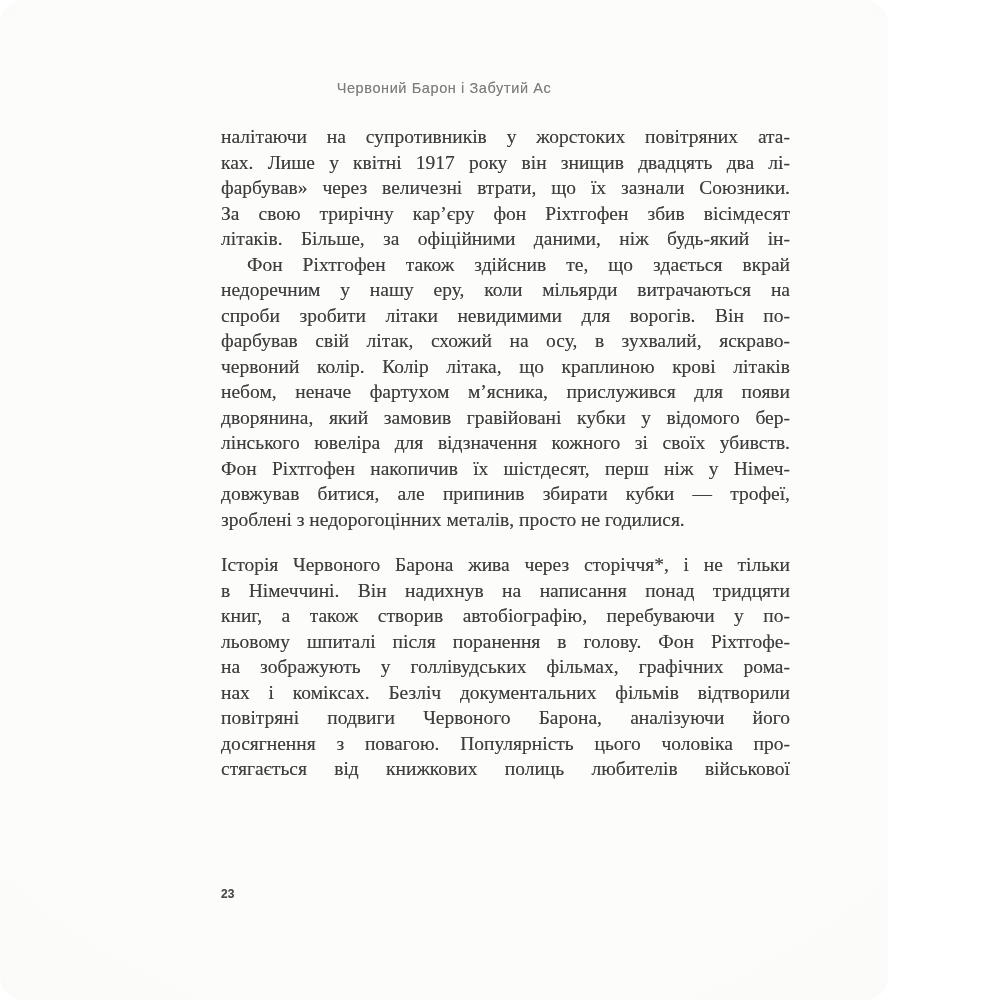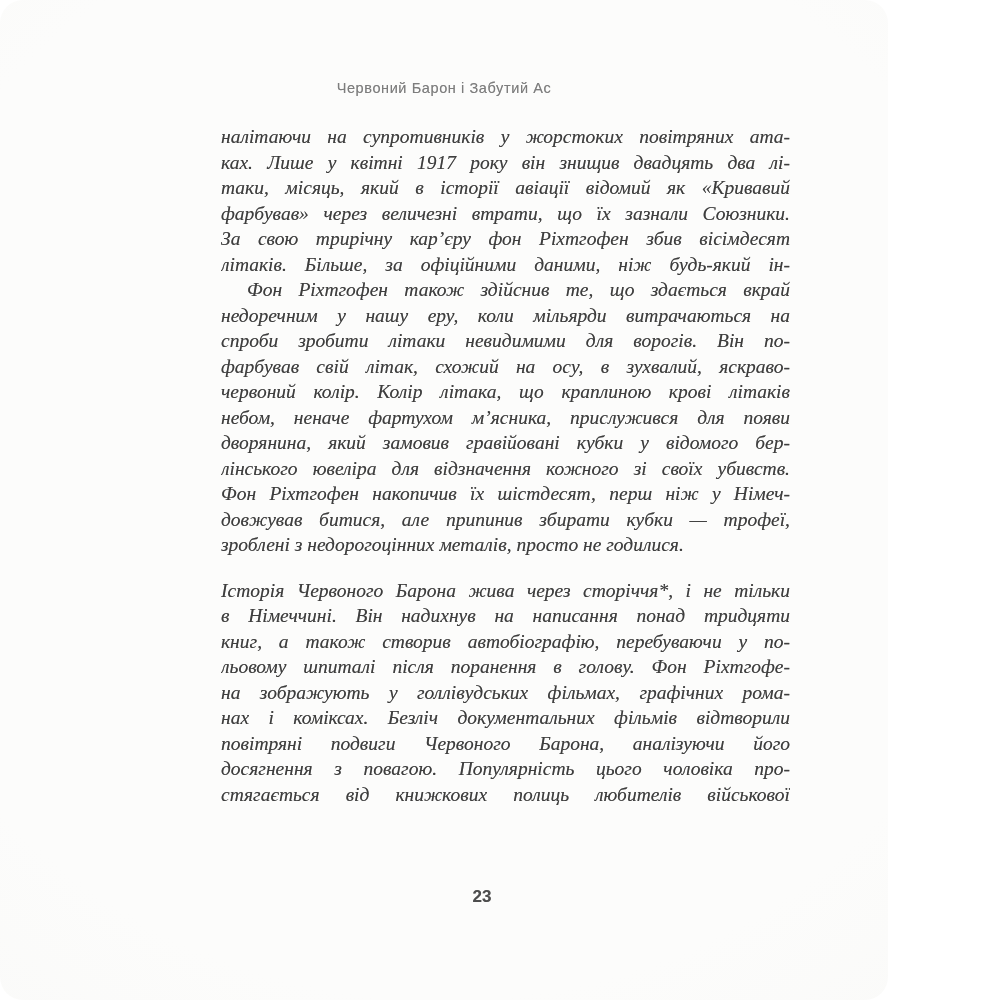--- a/index.html
+++ b/index.html
@@ -40,54 +40,52 @@
   }
   .para { margin: 0; padding: 0; }
   .para.section-gap { margin-top: 20px; }
   .line {
     text-align: justify;
     text-align-last: justify;
     -moz-text-align-last: justify;
     height: 25.5px;
     overflow: hidden;
     white-space: normal;
-    font-style: italic;
   }
   .line.last {
     text-align: left;
     text-align-last: left;
     -moz-text-align-last: left;
   }
   .line.indent { text-indent: 26px; }
   .page-number {
     position: absolute;
     top: 887px;
     left: 221px;
     width: 522px;
-    text-align: center;
+    text-align: left;
     font-family: "Liberation Sans", "DejaVu Sans", sans-serif;
-    font-size: 17px;
+    font-size: 12px;
     font-weight: 600;
     color: #4d4d4d;
     text-shadow: 0 0 0.6px rgba(77,77,77,0.5);
   }
 </style>
 </head>
 <body>
 
 <div class="page">
 
   <div class="running-header">Червоний Барон і Забутий Ас</div>
 
   <div class="text-block">
 
     <div class="para">
       <div class="line">налітаючи на супротивників у жорстоких повітряних ата-</div>
       <div class="line">ках. Лише у квітні 1917 року він знищив двадцять два лі-</div>
-      <div class="line">таки, місяць, який в історії авіації відомий як «Кривавий</div>
       <div class="line">фарбував» через величезні втрати, що їх зазнали Союзники.</div>
       <div class="line">За свою трирічну кар’єру фон Ріхтгофен збив вісімдесят</div>
       <div class="line">літаків. Більше, за офіційними даними, ніж будь-який ін-</div>
     </div>
 
     <div class="para">
       <div class="line indent">Фон Ріхтгофен також здійснив те, що здається вкрай</div>
       <div class="line">недоречним у нашу еру, коли мільярди витрачаються на</div>
       <div class="line">спроби зробити літаки невидимими для ворогів. Він по-</div>
       <div class="line">фарбував свій літак, схожий на осу, в зухвалий, яскраво-</div>

